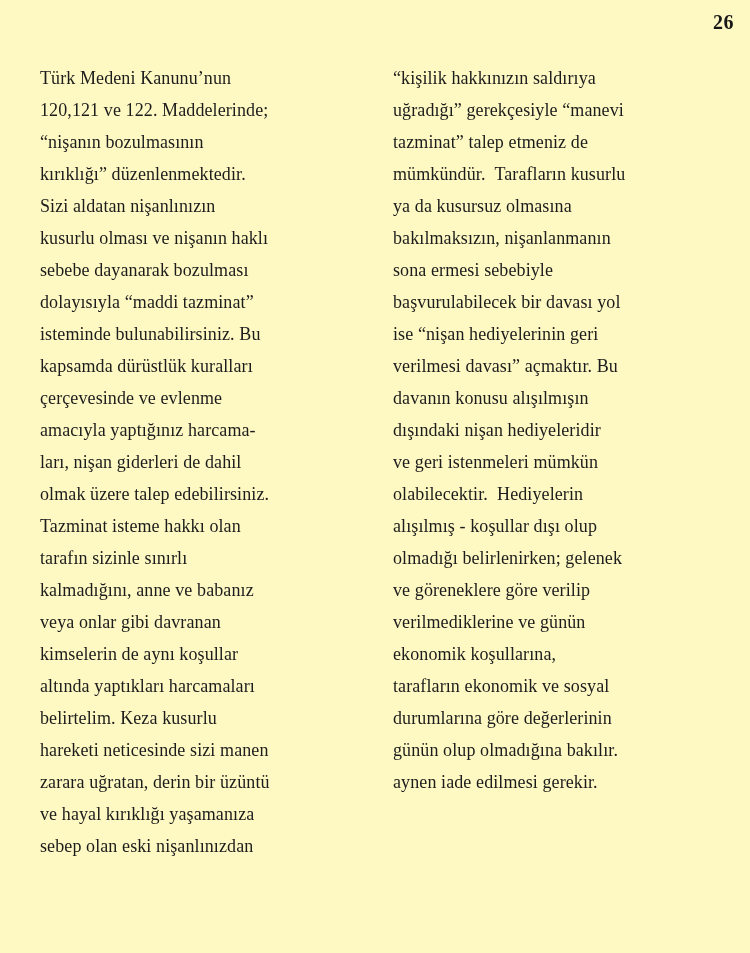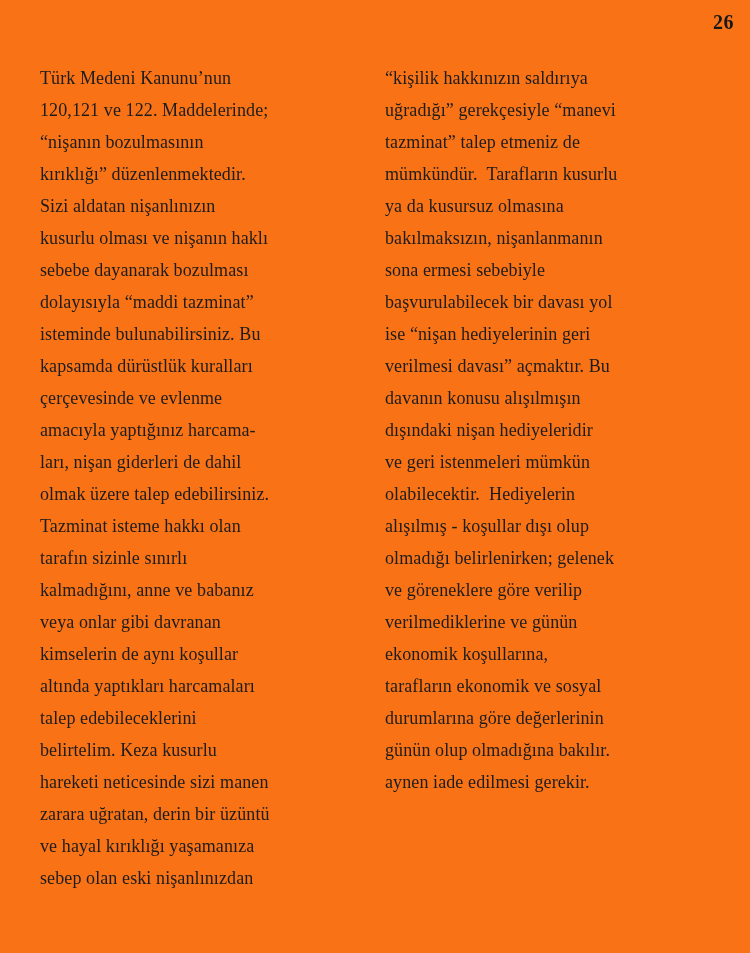--- a/index.html
+++ b/index.html
@@ -5,21 +5,21 @@
   html, body {
     margin: 0;
     padding: 0;
     background: #e8e8e8;
   }
   .page {
     position: relative;
     width: 750px;
     height: 953px;
     margin: 0 auto;
-    background: #f97316;
+    background: #fef9c3;
     overflow: hidden;
     font-family: "Liberation Serif", "DejaVu Serif", serif;
     color: #1c1c1c;
   }
   .page-number {
     position: absolute;
     top: 11px;
     right: 16px;
     font-size: 20px;
     font-weight: bold;
@@ -31,21 +31,21 @@
     top: 62px;
     font-size: 18px;
     line-height: 32px;
     text-align: left;
   }
   .col-left {
     left: 40px;
     width: 342px;
   }
   .col-right {
-    left: 385px;
+    left: 393px;
     width: 350px;
   }
   .line {
     white-space: pre-wrap;
     letter-spacing: 0.1px;
   }
 </style>
 </head>
 <body>
 
@@ -66,21 +66,20 @@
       <div class="line">çerçevesinde ve evlenme</div>
       <div class="line">amacıyla yaptığınız harcama-</div>
       <div class="line">ları, nişan giderleri de dahil</div>
       <div class="line">olmak üzere talep edebilirsiniz.</div>
       <div class="line">Tazminat isteme hakkı olan</div>
       <div class="line">tarafın sizinle sınırlı</div>
       <div class="line">kalmadığını, anne ve babanız</div>
       <div class="line">veya onlar gibi davranan</div>
       <div class="line">kimselerin de aynı koşullar</div>
       <div class="line">altında yaptıkları harcamaları</div>
-      <div class="line">talep edebileceklerini</div>
       <div class="line">belirtelim. Keza kusurlu</div>
       <div class="line">hareketi neticesinde sizi manen</div>
       <div class="line">zarara uğratan, derin bir üzüntü</div>
       <div class="line">ve hayal kırıklığı yaşamanıza</div>
       <div class="line">sebep olan eski nişanlınızdan</div>
     </div>
 
   <div class="col col-right">
       <div class="line">“kişilik hakkınızın saldırıya</div>
       <div class="line">uğradığı” gerekçesiyle “manevi</div>

